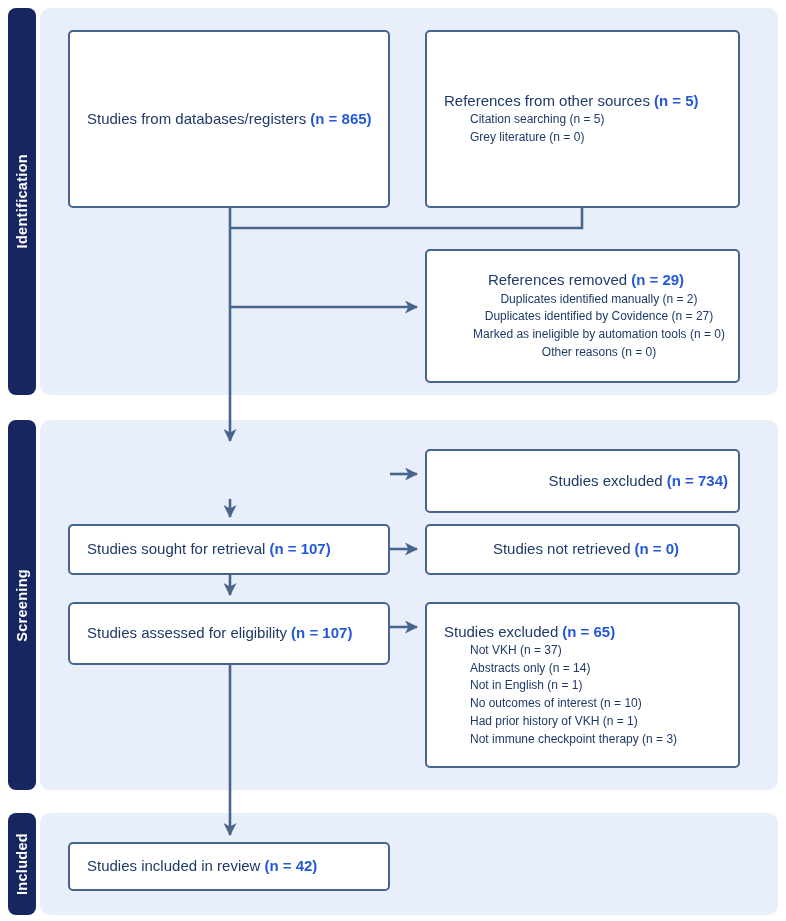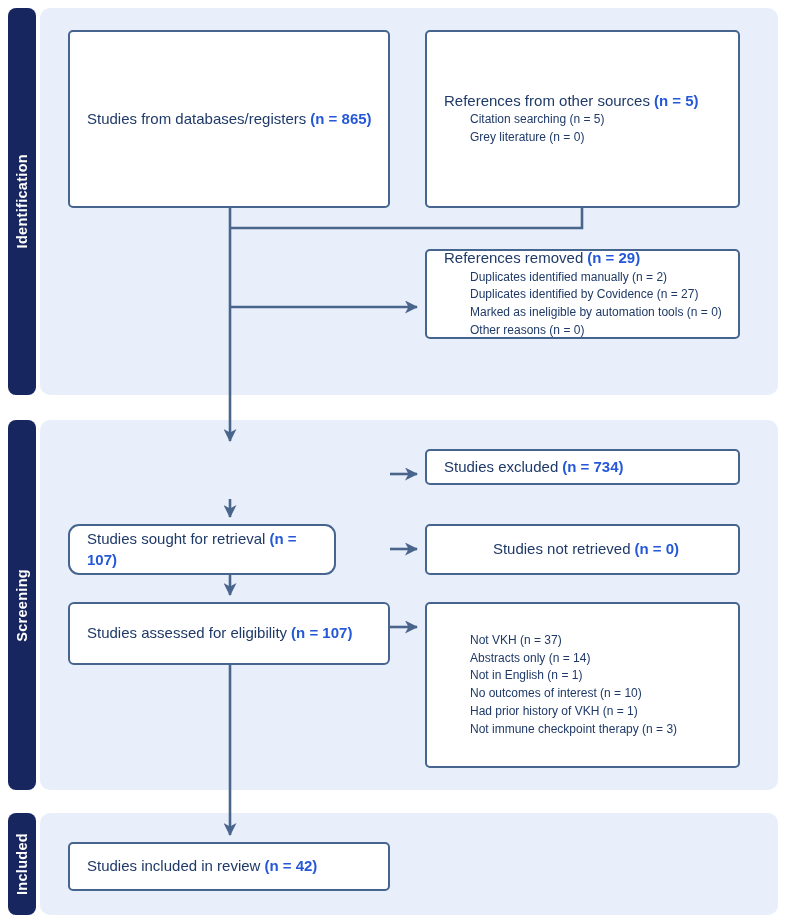--- a/index.html
+++ b/index.html
@@ -73,56 +73,59 @@
   </div>
 
   <div class="fbox" style="left:425px;top:30px;width:315px;height:178px;">
     <div class="head">
       <span>References from other sources</span><span class="count">(n = 5)</span>
     </div>
     <div class="sub">Citation searching (n = 5)</div>
     <div class="sub">Grey literature (n = 0)</div>
   </div>
 
-  <div class="fbox" style="left:425px;top:249px;width:315px;height:90px;">
+  <div class="fbox" style="left:425px;top:249px;width:315px;height:134px;align-items:center;">
     <div class="head">
       <span>References removed</span><span class="count">(n = 29)</span>
     </div>
     <div class="sub">Duplicates identified manually (n = 2)</div>
     <div class="sub">Duplicates identified by Covidence (n = 27)</div>
     <div class="sub">Marked as ineligible by automation tools (n = 0)</div>
     <div class="sub">Other reasons (n = 0)</div>
   </div>
 
 
-  <div class="fbox" style="left:425px;top:449px;width:315px;height:36px;">
+  <div class="fbox" style="left:425px;top:449px;width:315px;height:64px;text-align:right;">
     <div class="head">
       <span>Studies excluded</span><span class="count">(n = 734)</span>
     </div>
   </div>
 
-  <div class="fbox" style="left:68px;top:524px;width:268px;height:51px;border-radius:11px;">
+  <div class="fbox" style="left:68px;top:524px;width:322px;height:51px;">
     <div class="head">
       <span>Studies sought for retrieval</span><span class="count">(n = 107)</span>
     </div>
   </div>
 
   <div class="fbox" style="left:425px;top:524px;width:315px;height:51px;align-items:center;">
     <div class="head">
       <span>Studies not retrieved</span><span class="count">(n = 0)</span>
     </div>
   </div>
 
   <div class="fbox" style="left:68px;top:602px;width:322px;height:63px;border-radius:6px;">
     <div class="head">
       <span>Studies assessed for eligibility</span><span class="count">(n = 107)</span>
     </div>
   </div>
 
   <div class="fbox" style="left:425px;top:602px;width:315px;height:166px;">
+    <div class="head">
+      <span>Studies excluded</span><span class="count">(n = 65)</span>
+    </div>
     <div class="sub">Not VKH (n = 37)</div>
     <div class="sub">Abstracts only (n = 14)</div>
     <div class="sub">Not in English (n = 1)</div>
     <div class="sub">No outcomes of interest (n = 10)</div>
     <div class="sub">Had prior history of VKH (n = 1)</div>
     <div class="sub">Not immune checkpoint therapy (n = 3)</div>
   </div>
 
   <div class="fbox" style="left:68px;top:842px;width:322px;height:49px;">
     <div class="head">

